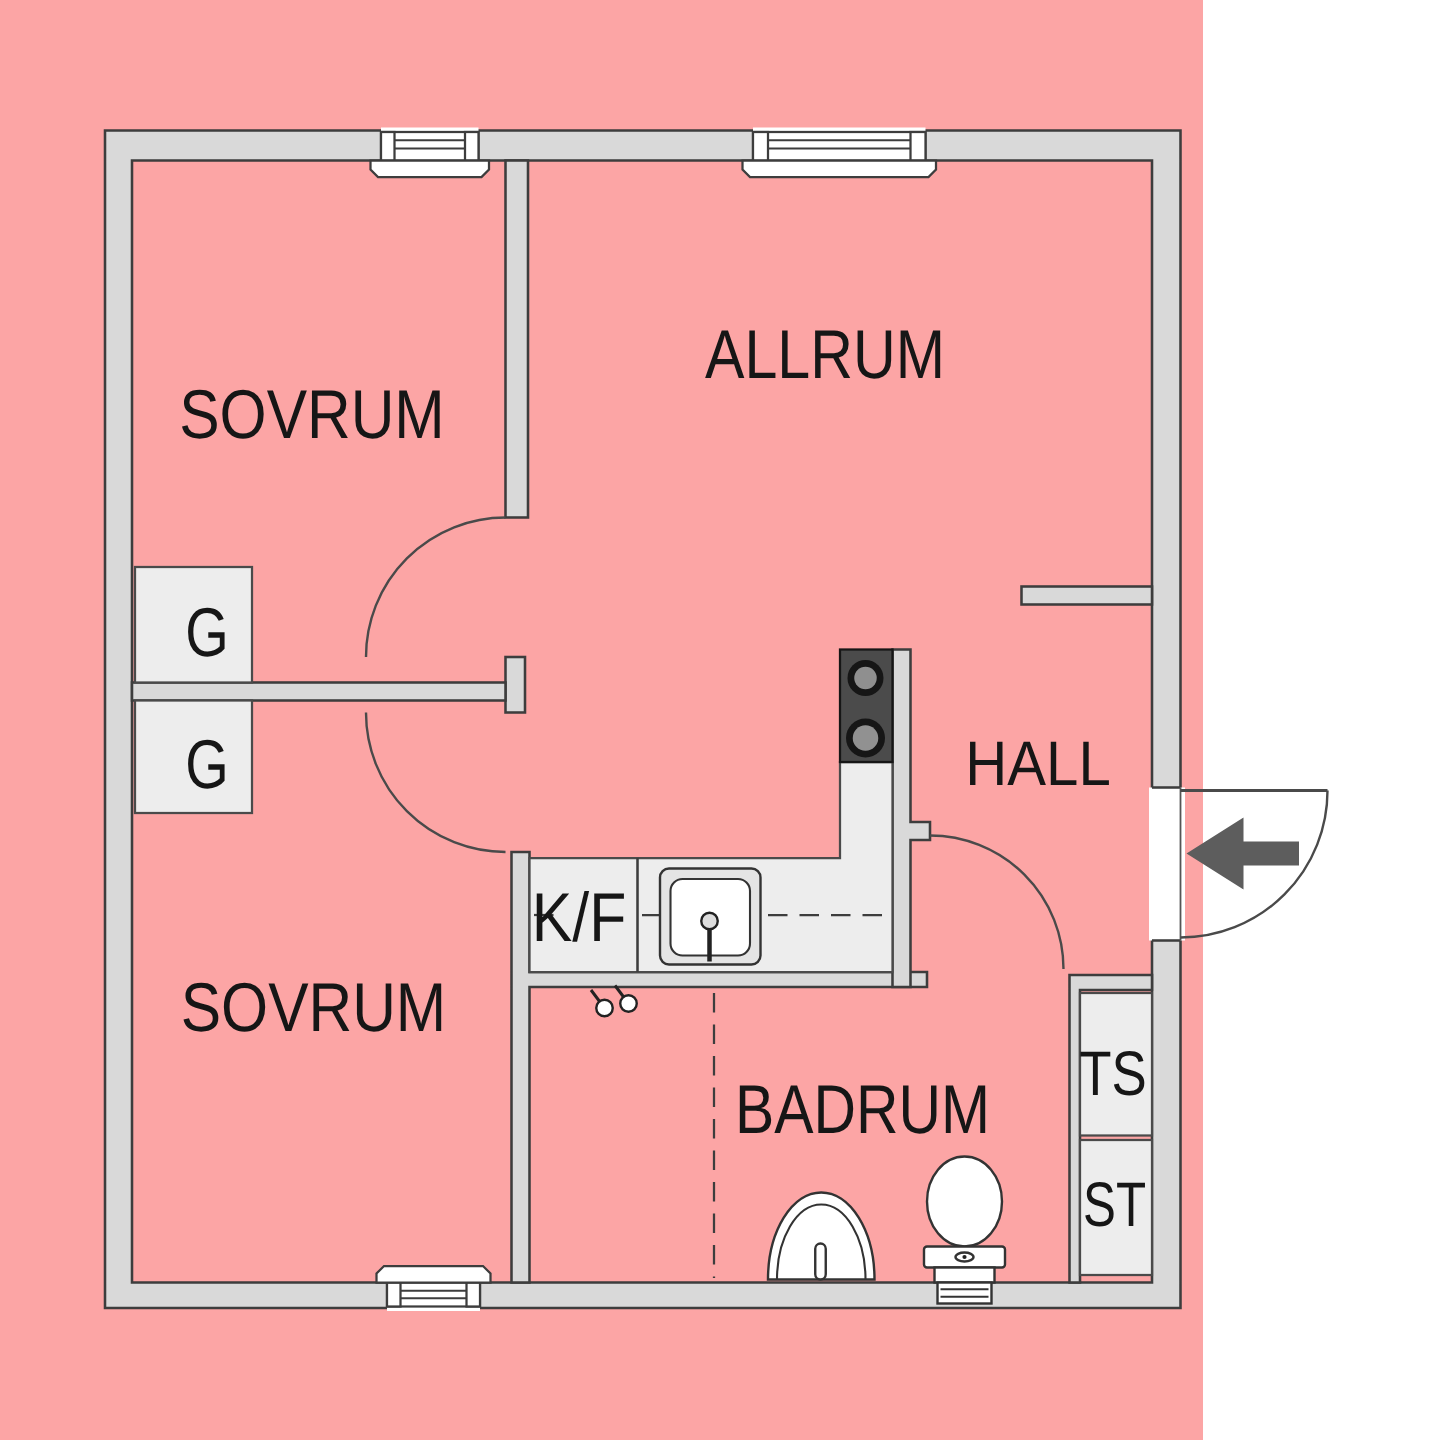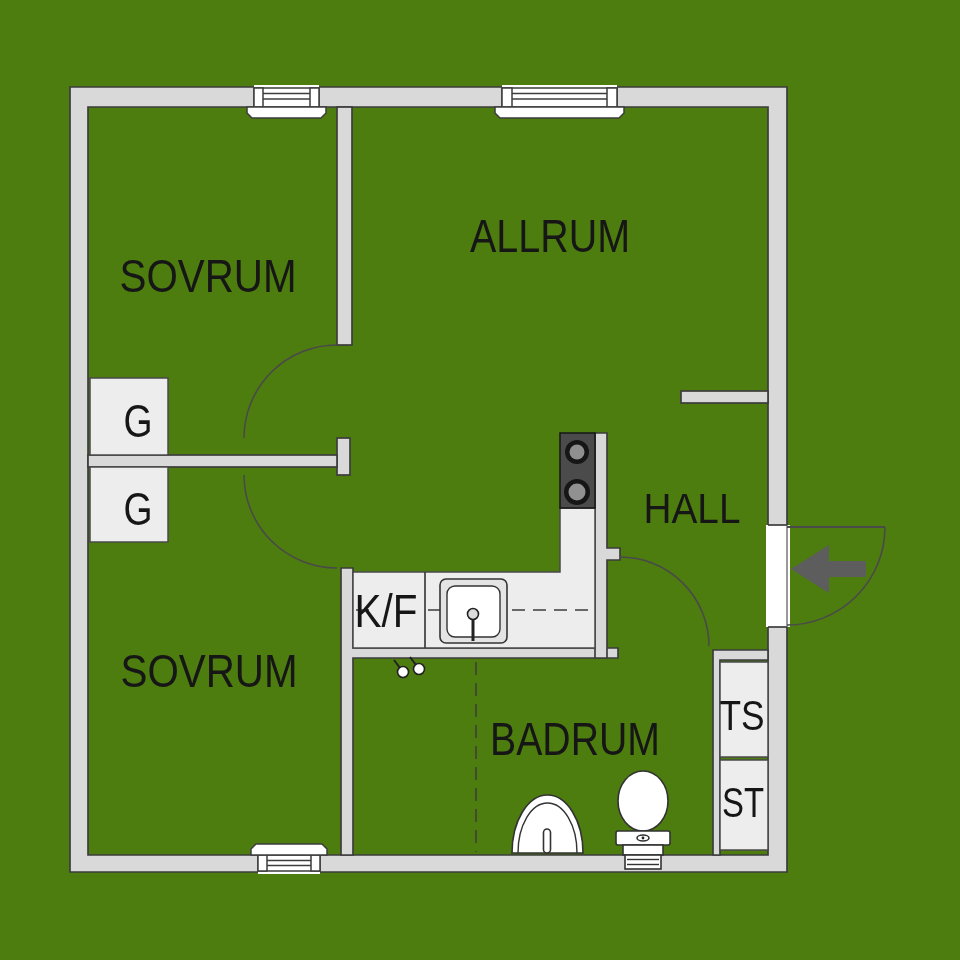--- a/index.html
+++ b/index.html
@@ -1,16 +1,16 @@
 <!DOCTYPE html>
 <html><head>
 <meta charset="utf-8">
 <style>
   html,body{margin:0;padding:0;background:#ffffff;}
-  .stage{width:960px;height:960px;position:relative;background:#4d7c0f;text-decoration:underline;}
+  .stage{width:802px;height:960px;position:relative;background:#fca5a5;text-decoration:underline;}
   svg{display:block;}
   .wall{stroke:#3d3d3d;stroke-width:1.7;}
   .cut{stroke:#3d3d3d;stroke-width:1.7;}
   .box{stroke:#4a4a4a;stroke-width:1.5;}
   .arc{fill:none;stroke:#4a4a4a;stroke-width:1.6;}
   .winframe{fill:#ffffff;stroke:#3d3d3d;stroke-width:1.5;}
   .winline{stroke:#3d3d3d;stroke-width:1.3;}
   .fix{fill:#ffffff;stroke:#333333;stroke-width:1.6;}
   .fixline{fill:none;stroke:#333333;stroke-width:1.4;}
   .dash{fill:none;stroke:#3d3d3d;stroke-width:1.5;stroke-dasharray:13 8;}

